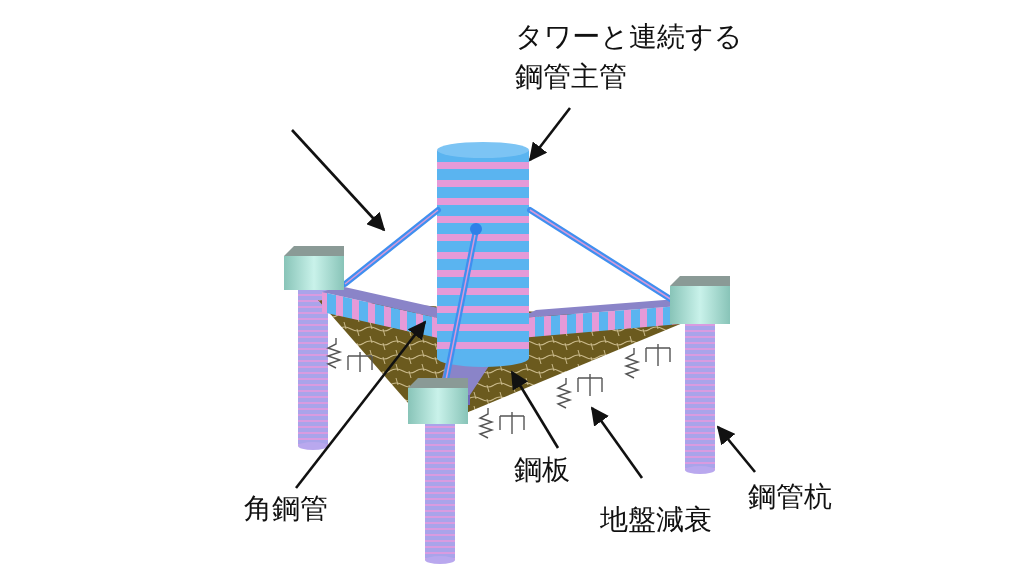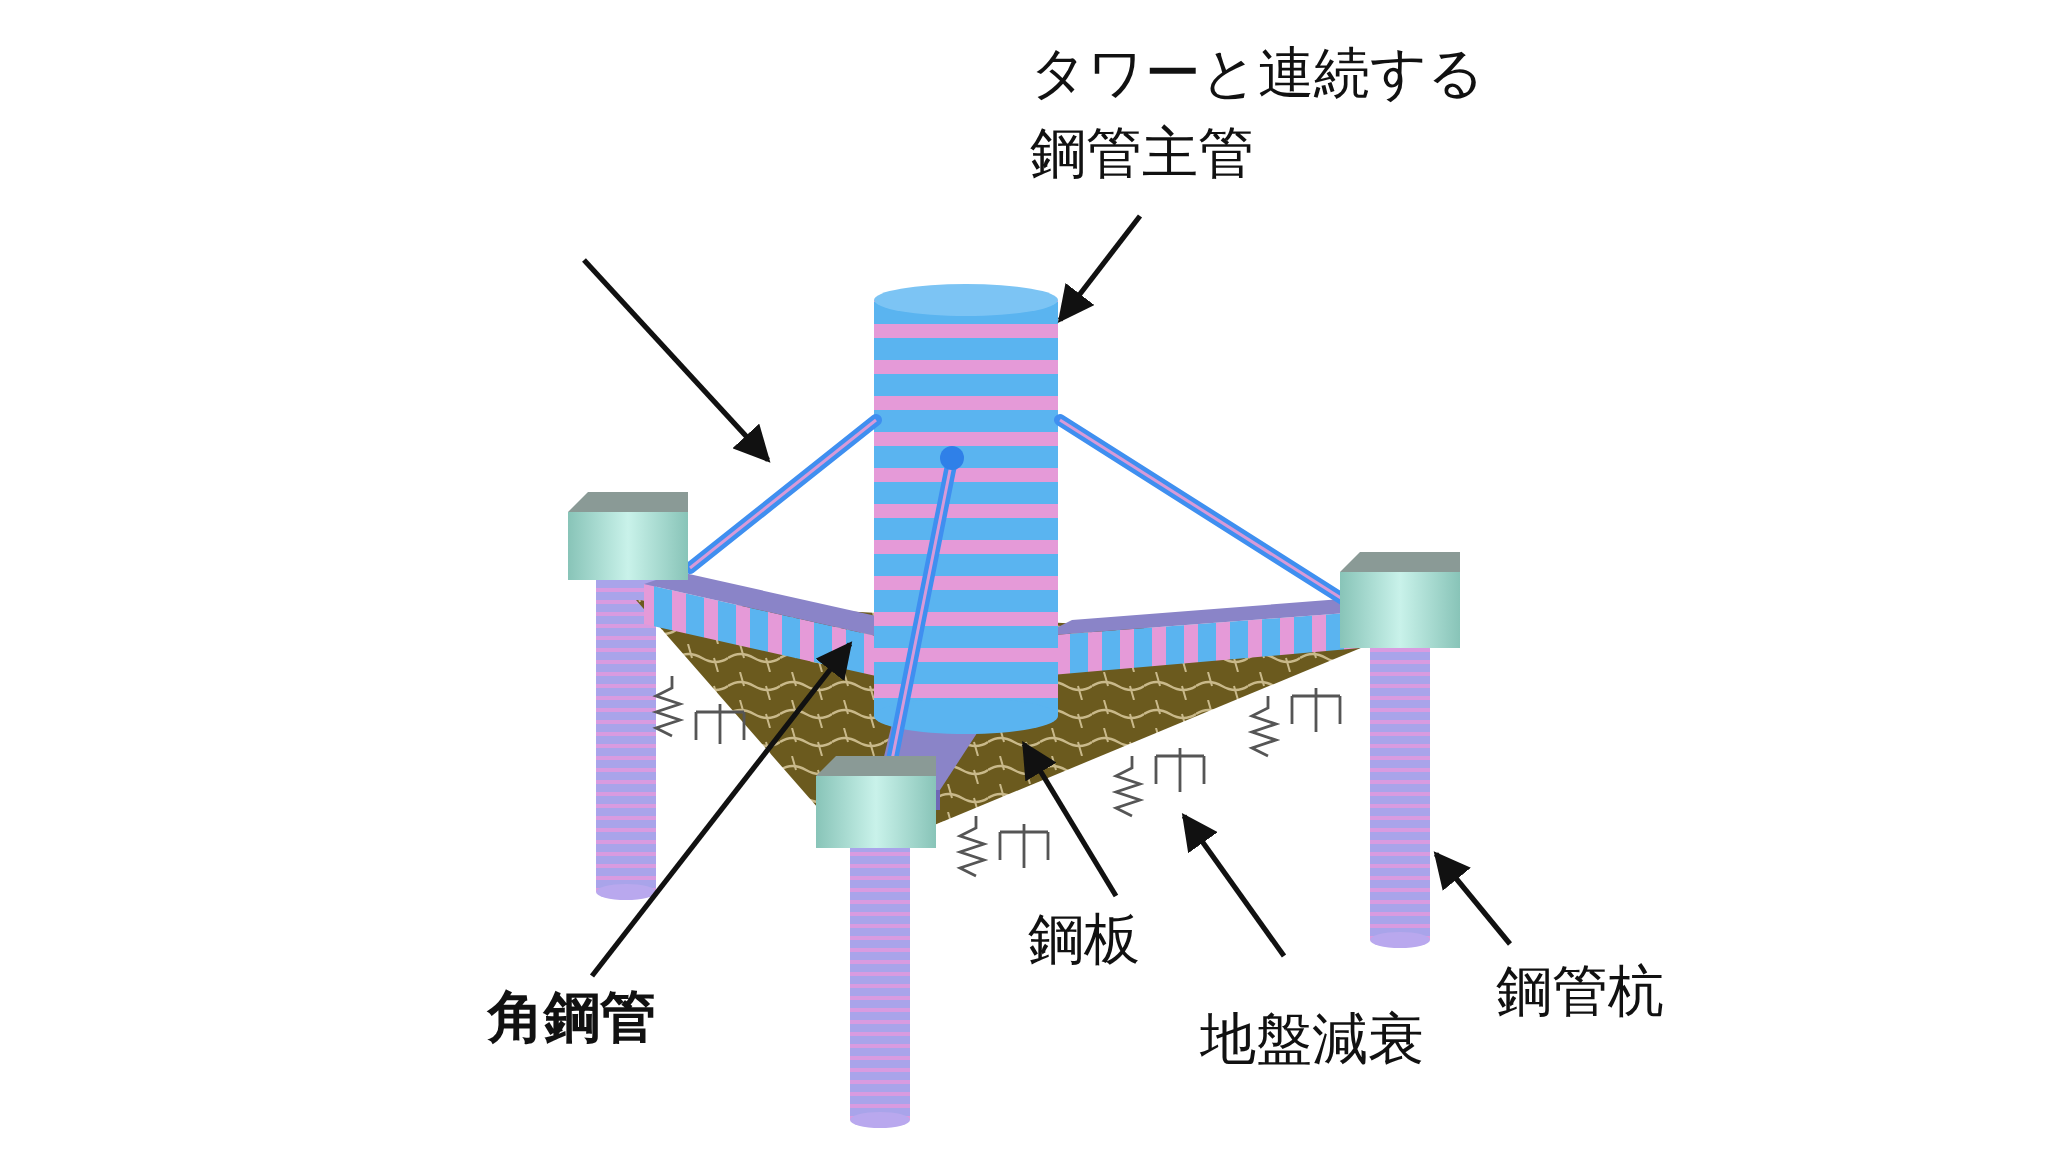--- a/index.html
+++ b/index.html
@@ -125,17 +125,17 @@
     <line x1="292" y1="130" x2="384" y2="230"></line>
     <line x1="296" y1="488" x2="425" y2="322"></line>
     <line x1="558" y1="448" x2="512" y2="372"></line>
     <line x1="642" y1="478" x2="592" y2="408"></line>
     <line x1="755" y1="472" x2="718" y2="427"></line>
   </g>
 </svg>
 
 <div class="label" style="left:515px;top:20px;">タワーと連続する</div>
 <div class="label" style="left:515px;top:60px;">鋼管主管</div>
-<div class="label" style="left:244px;top:492px;font-weight:bold;">角鋼管</div>
+<div class="label" style="left:244px;top:492px;">角鋼管</div>
 <div class="label" style="left:514px;top:453px;text-align:center;">鋼板</div>
 <div class="label" style="left:600px;top:490px;margin-top:13px;">地盤減衰</div>
 <div class="label" style="left:748px;top:482px;font-family:Liberation Mono, monospace;">鋼管杭</div>
 </div>
 
 </body></html>

